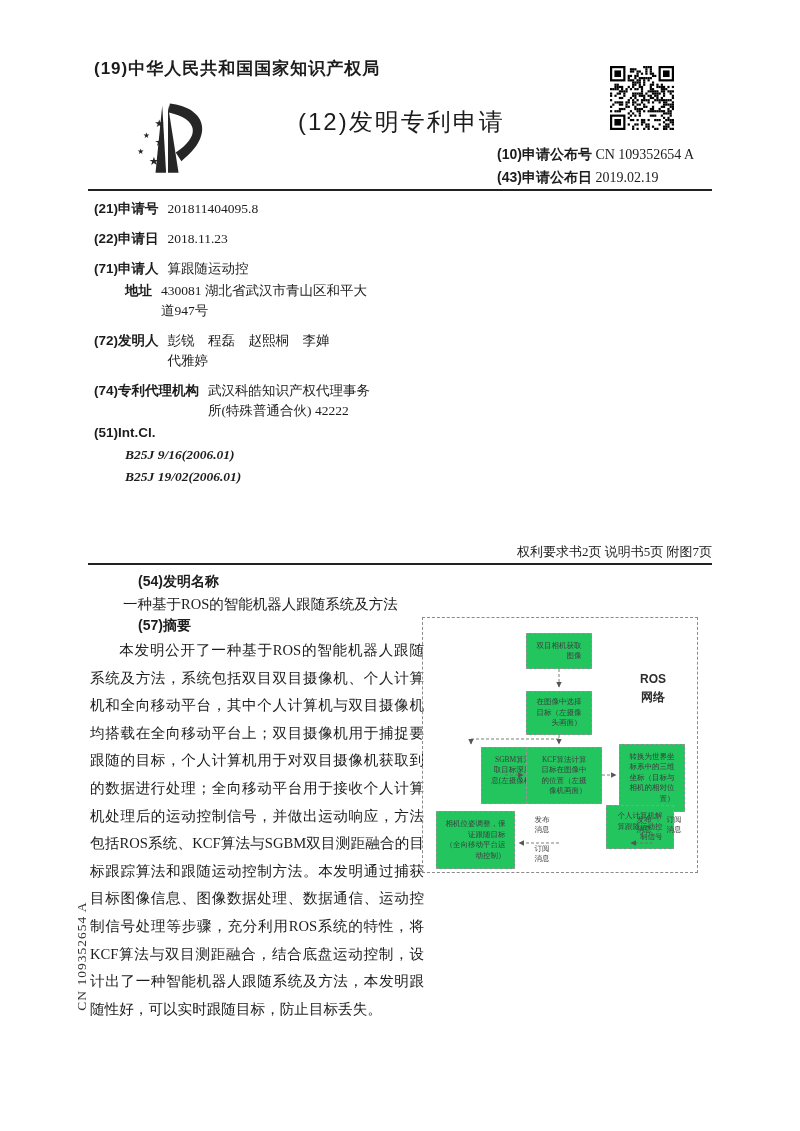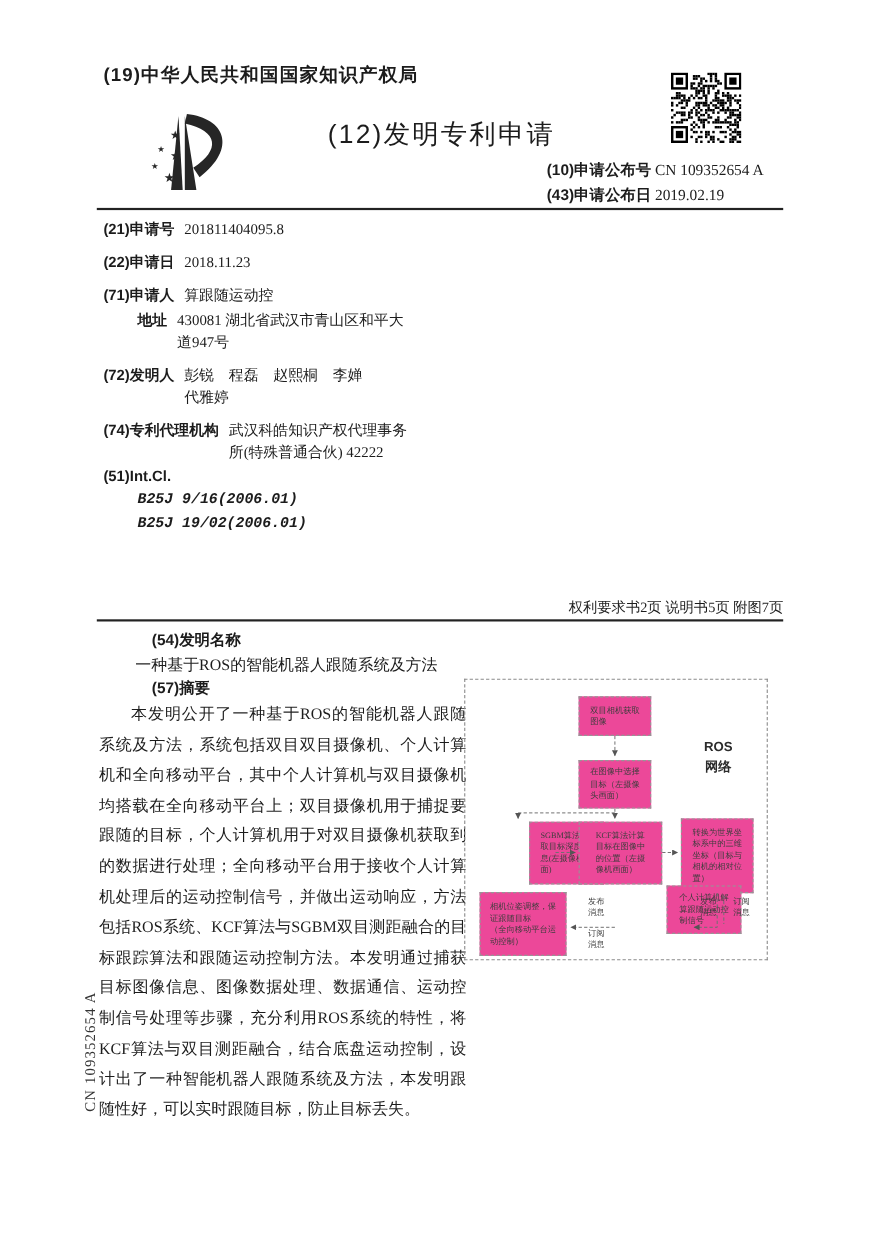--- a/index.html
+++ b/index.html
@@ -20,38 +20,38 @@
   .hr2 { left:88px; top:563px; width:624px; height:2px; background:#222; }
 
   
   .biblio { left:94px; top:199px; width:360px; font-size:13.5px; line-height:20px; }
   .b-row { display:flex; align-items:flex-start; }
   .b-label { font-family:"Liberation Sans","DejaVu Sans",sans-serif; font-weight:700;
     white-space:nowrap; margin-right:9px; }
   .b-val { font-family:"Liberation Serif","DejaVu Serif",serif; }
   .indent { padding-left:31px; }
   .mb2 { margin-bottom:2px; }
-  .intcl { font-weight:700; font-style:italic;font-family:Liberation Mono, monospace; }
+  .intcl { font-weight:700; font-style:italic; }
 
   .pages-line { left:420px; top:543px; width:292px; text-align:right; font-size:13px; }
   .pages-line span { }
 
   
   .sec-label { font-family:"Liberation Sans","DejaVu Sans",sans-serif; font-weight:700; font-size:14px;margin-left:44px; }
   .sec54 { left:94px; top:573px; }
   .sec54-title { left:94px; top:595px; font-size:14.5px; padding-left:29px; }
   .sec57 { left:94px; top:617px; }
   .abstract { left:90px; top:637px; width:334px; font-size:14.6px; line-height:27.6px;
     text-align:justify; text-indent:2em; }
 
   
   .diagram { left:422px; top:617px; width:276px; height:256px; border:1px dashed #8a8a8a; }
   .dbox { position:absolute; border:1px dashed #969696; color:#3d3d3d; font-size:7.5px;
-    line-height:1.4; text-align:left; display:flex; align-items:center; justify-content:center;
-    white-space:pre-line; padding:1px; background:#ec4899; }
+    line-height:1.4; text-align:right; display:flex; align-items:center; justify-content:center;
+    white-space:pre-line; padding:1px; background:#22c55e; }
   .dlabel { position:absolute; color:#3d3d3d; font-size:7.5px; line-height:1.35;
     text-align:center; white-space:pre-line; }
   .ros-label { position:absolute; left:200px; top:52px; width:60px;
     font-family:"Liberation Sans","DejaVu Sans",sans-serif; font-weight:700;
     font-size:12px; line-height:1.5; color:#2c2c2c; text-align:center; white-space:pre-line; }
   .dsvg { position:absolute; left:0; top:0; pointer-events:none; }
 
   
   .side-code { left:26px; top:948px; width:112px; text-align:center; font-size:13.5px;
     letter-spacing:1px; color:#333; transform:rotate(-90deg); }

